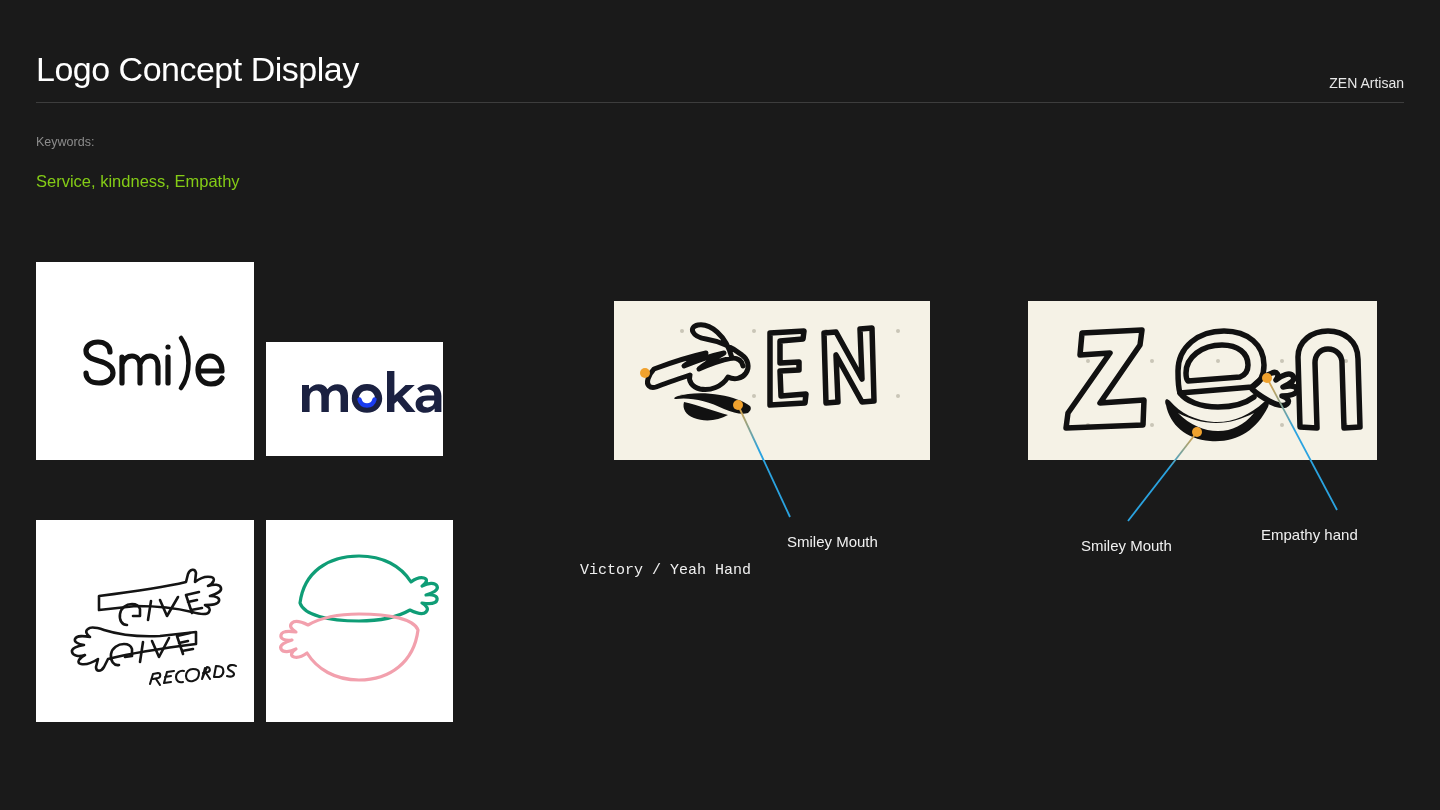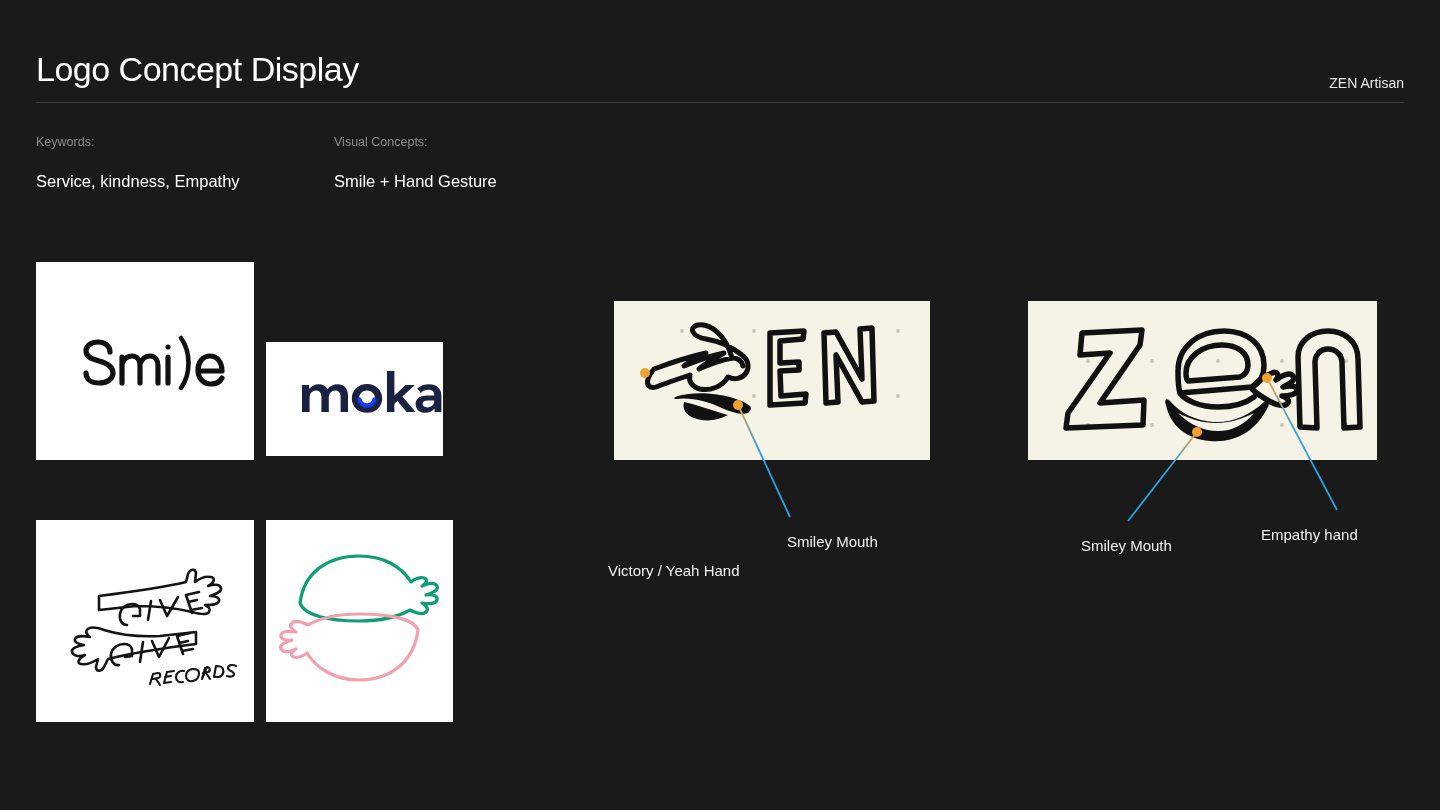--- a/index.html
+++ b/index.html
@@ -27,21 +27,21 @@
     position:absolute; left:36px; top:102px; width:1368px; height:1px;
     background:#3d3d3d;
   }
 
   
   #meta-row { position:absolute; left:36px; top:124px; width:1000px; height:50px; }
   .meta-block { position:absolute; top:12px; }
   .meta-block.keywords { left:0; }
   .meta-block.concepts { left:298px; }
   .meta-label { font-size:12.5px; color:#8c8c8c; line-height:1; margin-bottom:10px; }
-  .meta-value { font-size:16.5px; color:#ffffff; line-height:1.2; white-space:nowrap;margin-top:23px; }
+  .meta-value { font-size:16.5px; color:#84cc16; line-height:1.2; white-space:nowrap;margin-top:23px; }
 
   
   #ref-grid { position:absolute; left:0; top:0; width:520px; height:810px; }
   .ref-card {
     position:absolute; background:#ffffff; overflow:hidden;
   }
   #card-smile   { left:36px;  top:262px; width:218px; height:198px; }
   #card-moka    { left:266px; top:342px; width:177px; height:114px; }
   #card-give    { left:36px;  top:520px; width:218px; height:202px; }
   #card-hands   { left:266px; top:520px; width:187px; height:202px; }
@@ -58,42 +58,38 @@
 
   
   #annotation-layer {
     position:absolute; left:0; top:0; width:1440px; height:810px;
     pointer-events:none;
   }
   .annot-label {
     position:absolute; font-size:15px; color:#f0f0f0;
     white-space:nowrap; line-height:1;margin-top:10px;
   }
-  #annot-victory  { left:608px;  top:553px; }
+  #annot-victory  { left:580px;  top:553px;font-family:Liberation Mono, monospace; }
   #annot-smiley-1 { left:787px;  top:524px; }
   #annot-smiley-2 { left:1081px; top:528px; }
   #annot-helping  { left:1261px; top:517px; }
 </style>
 </head>
 <body>
 
 <div id="header">
   <div id="page-title">Logo Concept Display</div>
   <div id="brand-label">ZEN Artisan</div>
   <div id="header-divider"></div>
 </div>
 
 <div id="meta-row">
   <div class="meta-block keywords">
     <div class="meta-label">Keywords:</div>
     <div class="meta-value">Service, kindness, Empathy</div>
-  </div>
-  <div class="meta-block concepts">
-    <div class="meta-label">Visual Concepts:</div>
-    <div class="meta-value">Smile + Hand Gesture</div>
   </div>
 </div>
 
 <div id="ref-grid">
 
   <div class="ref-card" id="card-smile">
     <svg class="card-svg" viewBox="0 0 218 198">
       <g fill="none" stroke="#111111" stroke-width="5.2" stroke-linecap="round" stroke-linejoin="round">
 
         <path d="M74 90 C74 84 69 80 62 80 C55 80 50 84 50 89 C50 95 56 97 63 99 C71 101 77 104 77 111 C77 117 71 121 63 121 C55 121 50 117 50 111"></path>

